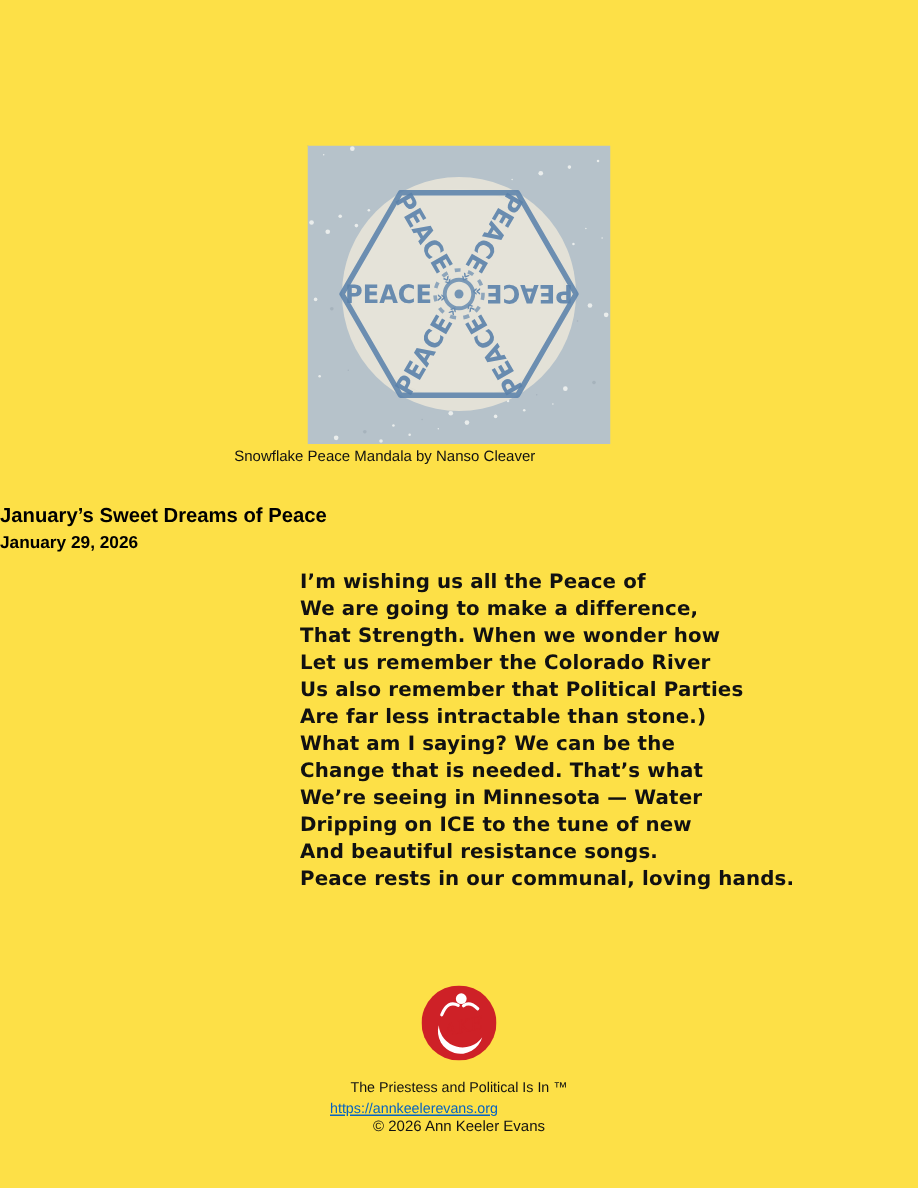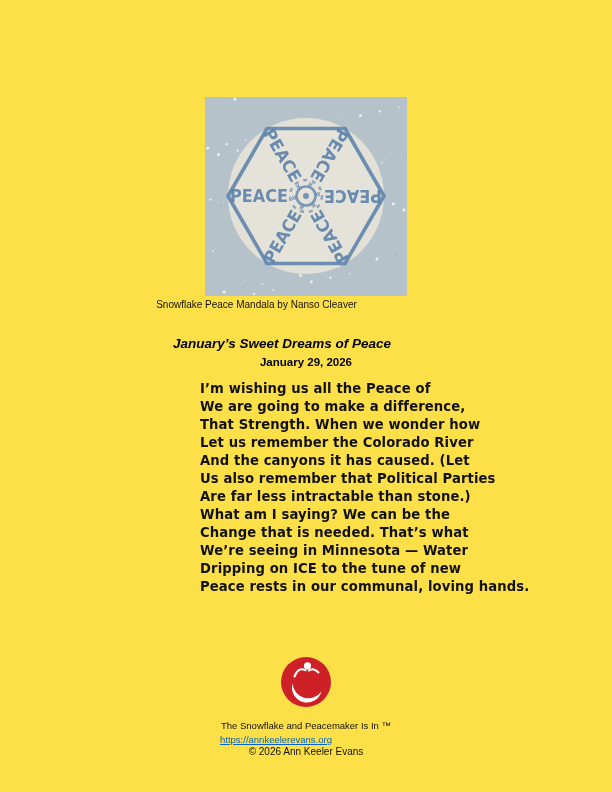--- a/index.html
+++ b/index.html
@@ -27,33 +27,30 @@
     text-align: center;
     font-size: 10px;
     line-height: 12px;
     color: #111111;
   }
   .title {
     position: absolute;
     top: 335px;
     left: 0;
     width: 564px;
-    text-align: center;
     font-size: 13.5px;
     font-weight: 700;
     line-height: 17px;
     color: #000000;
-    font-style: italic;
   }
   .date {
     position: absolute;
     top: 355px;
     left: 0;
     width: 612px;
-    text-align: center;
     font-size: 11.5px;
     font-weight: 700;
     line-height: 15px;
     color: #000000;
   }
   .poem {
     position: absolute;
     top: 380px;
     left: 200px;
     width: 340px;
@@ -225,40 +222,40 @@
   <div class="caption">Snowflake Peace Mandala by Nanso Cleaver</div>
 
   <div class="title">January’s Sweet Dreams of Peace</div>
   <div class="date">January 29, 2026</div>
 
   <div class="poem">
     <div class="poem-line">I’m wishing us all the Peace of</div>
     <div class="poem-line">We are going to make a difference,</div>
     <div class="poem-line">That Strength. When we wonder how</div>
     <div class="poem-line">Let us remember the Colorado River</div>
-    <div class="poem-line">And the canyons it has caused. (Let</div>
     <div class="poem-line">Us also remember that Political Parties</div>
     <div class="poem-line">Are far less intractable than stone.)</div>
     <div class="poem-line">What am I saying? We can be the</div>
     <div class="poem-line">Change that is needed. That’s what</div>
     <div class="poem-line">We’re seeing in Minnesota — Water</div>
     <div class="poem-line">Dripping on ICE to the tune of new</div>
+    <div class="poem-line">And beautiful resistance songs.</div>
     <div class="poem-line">Peace rests in our communal, loving hands.</div>
   </div>
 
   <div class="logo">
     <svg width="50" height="50" viewBox="0 0 50 50" xmlns="http://www.w3.org/2000/svg">
       <circle cx="25" cy="25" r="25" fill="#ce2127"></circle>
       <circle cx="26.5" cy="8.8" r="3.6" fill="#ffffff"></circle>
       <path d="M 13.5,19.5 Q 17.5,9.5 24.5,13.2" stroke="#ffffff" stroke-width="2.1" fill="none" stroke-linecap="round"></path>
       <path d="M 37.5,15.5 Q 32,10.2 28,13.5" stroke="#ffffff" stroke-width="2.1" fill="none" stroke-linecap="round"></path>
       <path d="M 11.5,26.5 A 16 16 0 0 0 40.5,34.5 A 12.5 12.5 0 0 1 11.5,26.5 Z" fill="#ffffff"></path>
       <text x="15" y="32" transform="rotate(-12 25 28)" font-family="DejaVu Serif, serif" font-style="italic" font-size="12" fill="#ce2127">AKE</text>
     </svg>
   </div>
 
-  <div class="tagline">The Snowflake and Peacemaker Is In ™</div>
+  <div class="tagline">The Priestess and Political Is In ™</div>
   <div class="site-link-row">
     <a class="site-link" href="#">https://annkeelerevans.org</a>
   </div>
   <div class="copyright">© 2026 Ann Keeler Evans</div>
 
 </div>
 
 </body></html>

